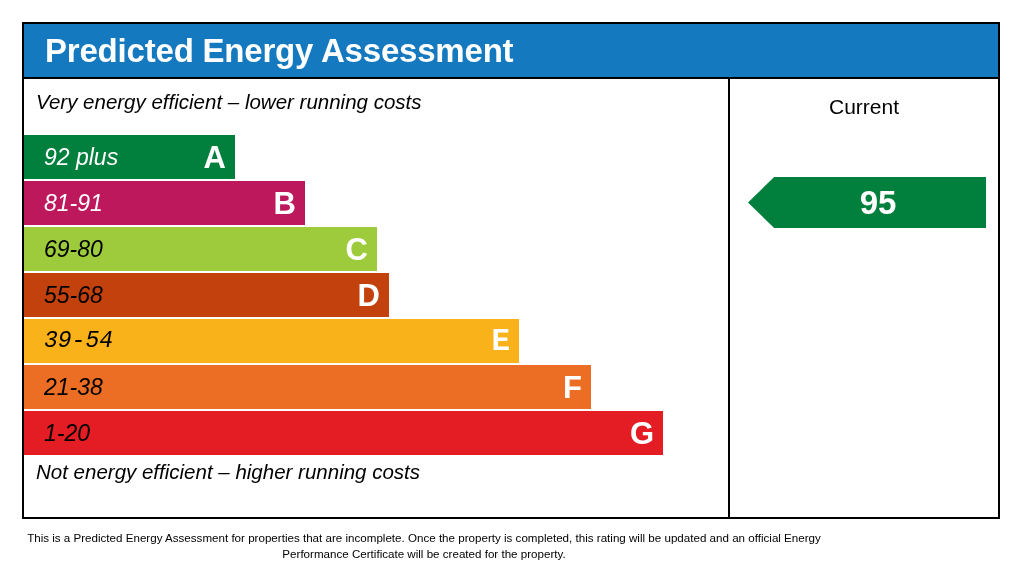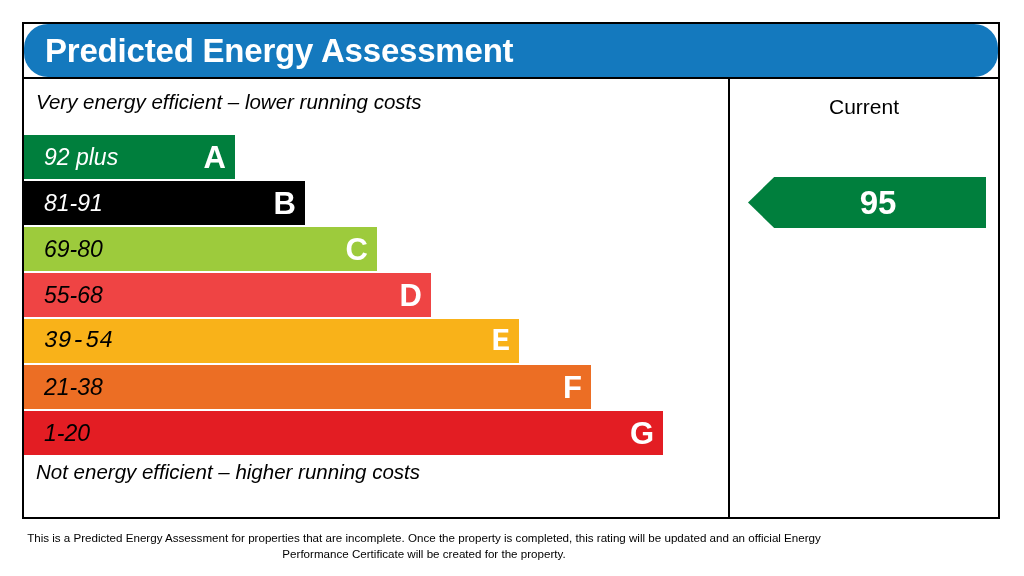--- a/index.html
+++ b/index.html
@@ -144,45 +144,45 @@
     text-align: center;
   }
 </style>
 </head>
 <body>
 
 <div id="root">
 
   <div class="epc-frame">
 
-    <div class="epc-banner" style="background: rgb(20, 121, 190); border-radius: 24px;">
+    <div class="epc-banner" style="background: rgb(20, 121, 190);">
       <div class="epc-banner-title" style="color: rgb(255, 255, 255);">Predicted Energy Assessment</div>
     </div>
 
     <div class="epc-body">
 
       <div class="epc-left">
 
         <div class="epc-caption top">Very energy efficient – lower running costs</div>
 
         <div class="epc-bars">
 
         <div class="epc-bar" style="top: 0px; width: 211px; background: rgb(0, 127, 61);">
               <span class="epc-bar-range" style="color: rgb(255, 255, 255);">92 plus</span>
               <span class="epc-bar-letter" style="color: rgb(255, 255, 255);">A</span>
             </div>
-            <div class="epc-bar" style="top: 46px; width: 281px; background: #000000;">
+            <div class="epc-bar" style="top: 46px; width: 281px; background: #be185d;">
               <span class="epc-bar-range" style="color: rgb(255, 255, 255);">81-91</span>
               <span class="epc-bar-letter" style="color: rgb(255, 255, 255);">B</span>
             </div>
             <div class="epc-bar" style="top: 92px; width: 353px; background: rgb(157, 203, 60);">
               <span class="epc-bar-range" style="color: rgb(0, 0, 0);">69-80</span>
               <span class="epc-bar-letter" style="color: rgb(255, 255, 255);">C</span>
             </div>
-            <div class="epc-bar" style="top: 138px; width: 407px; background: #ef4444;">
+            <div class="epc-bar" style="top: 138px; width: 365px; background: #c2410c;">
               <span class="epc-bar-range" style="color: rgb(0, 0, 0);">55-68</span>
               <span class="epc-bar-letter" style="color: rgb(255, 255, 255);">D</span>
             </div>
             <div class="epc-bar" style="top: 184px; width: 495px; background: rgb(249, 178, 25); font-family: Liberation Mono, monospace;">
               <span class="epc-bar-range" style="color: rgb(0, 0, 0);">39-54</span>
               <span class="epc-bar-letter" style="color: rgb(255, 255, 255);">E</span>
             </div>
             <div class="epc-bar" style="top: 230px; width: 567px; background: rgb(236, 110, 36);">
               <span class="epc-bar-range" style="color: rgb(0, 0, 0);">21-38</span>
               <span class="epc-bar-letter" style="color: rgb(255, 255, 255);">F</span>

